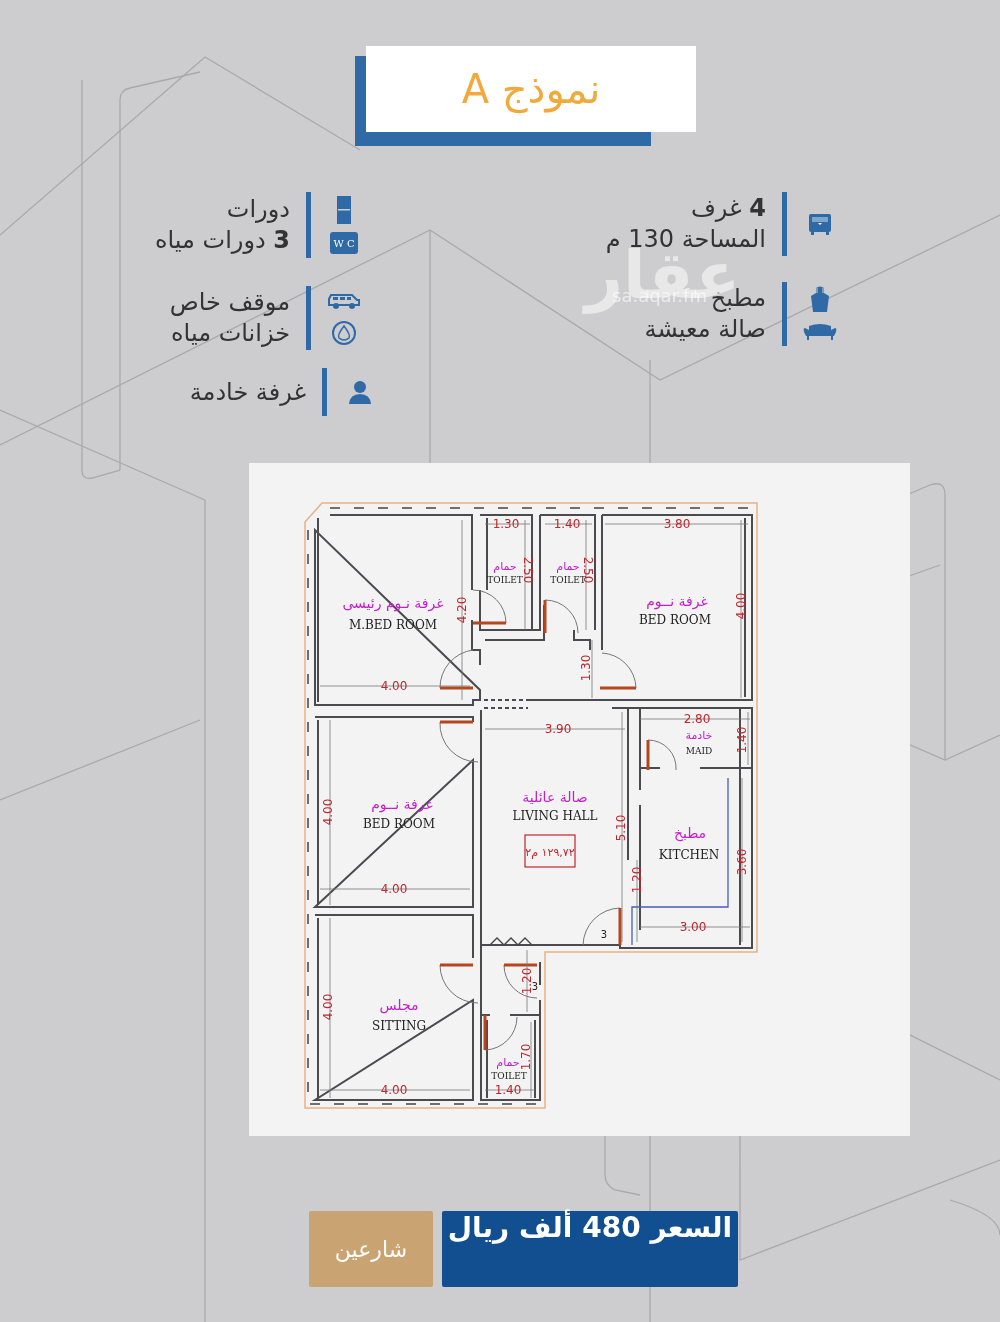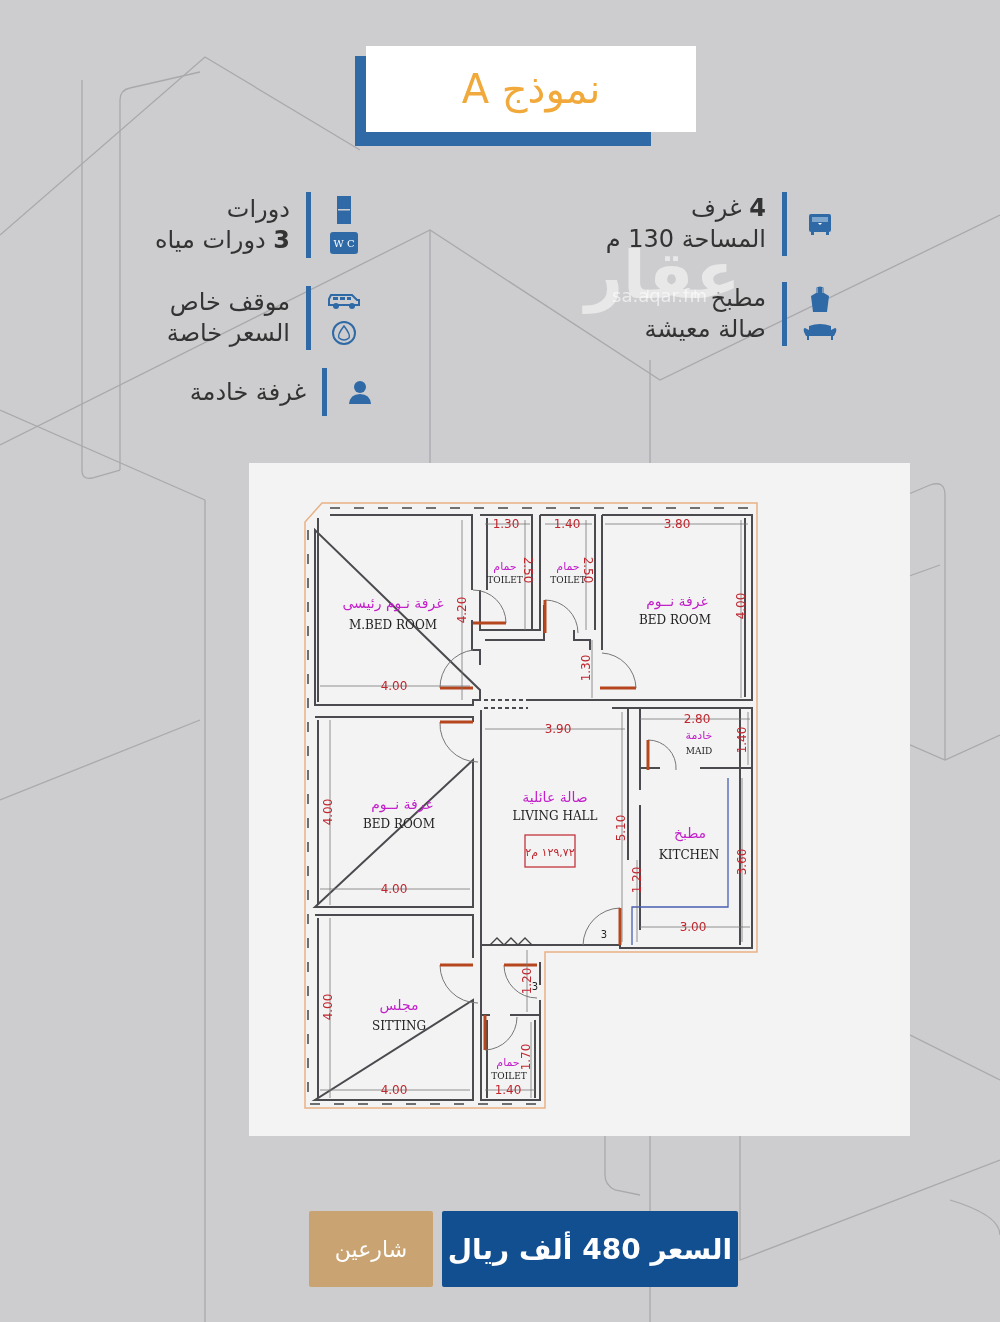--- a/index.html
+++ b/index.html
@@ -11,21 +11,21 @@
   .feature { position:absolute; display:flex; flex-direction:row; align-items:center; direction:ltr; }
   .feature .lines { text-align:right; direction:rtl; color:#333; font-size:24px; line-height:31px; }
   .feature .lines b { font-weight:bold; }
   .feature .bar { width:5px; background:#2f6aa6; margin:0 16px 0 16px; align-self:stretch; }
   .feature .icons { display:flex; flex-direction:column; align-items:center; justify-content:space-around; width:34px; align-self:stretch; }
   .plan-card { position:absolute; left:249px; top:463px; width:661px; height:673px; background:#f3f3f4; }
   .plan-svg { position:absolute; left:0; top:0; }
   .watermark { position:absolute; left:585px; top:237px; color:rgba(255,255,255,0.55); font-size:66px; font-weight:bold; direction:rtl; }
   .watermark-url { position:absolute; left:612px; top:285px; color:rgba(255,255,255,0.6); font-size:18px; }
   .streets-btn { position:absolute; left:309px; top:1211px; width:124px; height:76px; background:#c9a472; color:#fff; font-size:22px; display:flex; align-items:center; justify-content:center; border-radius:2px; direction:rtl; }
-  .price-btn { position:absolute; left:442px; top:1211px; width:296px; height:76px; background:#124f91; color:#fff; font-size:28px; font-weight:bold; display:flex; align-items:center; justify-content:center; border-radius:2px; direction:rtl; }
+  .price-btn { position:absolute; left:442px; top:1211px; width:296px; height:76px; background:#124f91; color:#fff; font-size:28px; font-weight:bold; display:flex; align-items:flex-start; justify-content:center; border-radius:2px; direction:rtl; }
 </style>
 </head>
 <body>
 
 <svg class="bg-lines" width="1000" height="1322" viewBox="0 0 1000 1322">
   <g fill="none" stroke="#a9a9ad" stroke-width="1.3">
     <path d="M0,235 L205,57 L360,150"></path>
     <path d="M82,80 L82,470 Q82,480 92,478 L120,470"></path>
     <path d="M120,470 L120,100 Q120,90 130,88 L200,72"></path>
     <path d="M0,445 L430,230 L660,380 L1000,215"></path>
@@ -99,21 +99,21 @@
     </svg>
     <div style="width:28px;height:22px;background:#2f6aa6;border-radius:3px;color:#fff;font-family:'DejaVu Serif',serif;font-size:10px;display:flex;align-items:center;justify-content:center;">
       <span>W C</span>
     </div>
   </div>
 </div>
 
 <div class="feature" style="left:140px; top:286px; height:64px;">
   <div class="lines" style="width:150px;">
     <div>موقف خاص</div>
-    <div>السعر خاصة</div>
+    <div>خزانات مياه</div>
   </div>
   <div class="bar"></div>
   <div class="icons">
     <svg width="32" height="20" viewBox="0 0 32 20">
       <path d="M3,4 L24,4 L29,9 L31,9 L31,14 L1,14 L1,8 Z" fill="none" stroke="#2f6aa6" stroke-width="2"></path>
       <rect x="5" y="6" width="5" height="3" fill="#2f6aa6"></rect>
         <rect x="12" y="6" width="5" height="3" fill="#2f6aa6"></rect>
         <rect x="19" y="6" width="4" height="3" fill="#2f6aa6"></rect>
       <circle cx="8" cy="15" r="3" fill="#2f6aa6"></circle>
         <circle cx="24" cy="15" r="3" fill="#2f6aa6"></circle>

